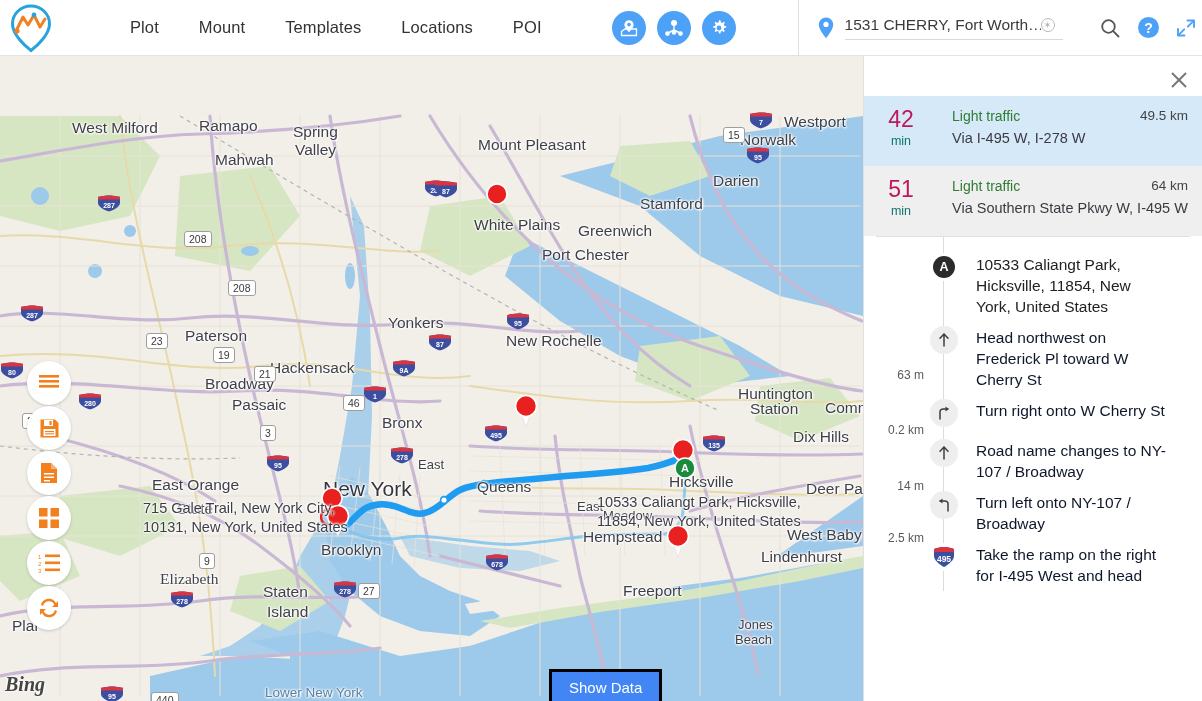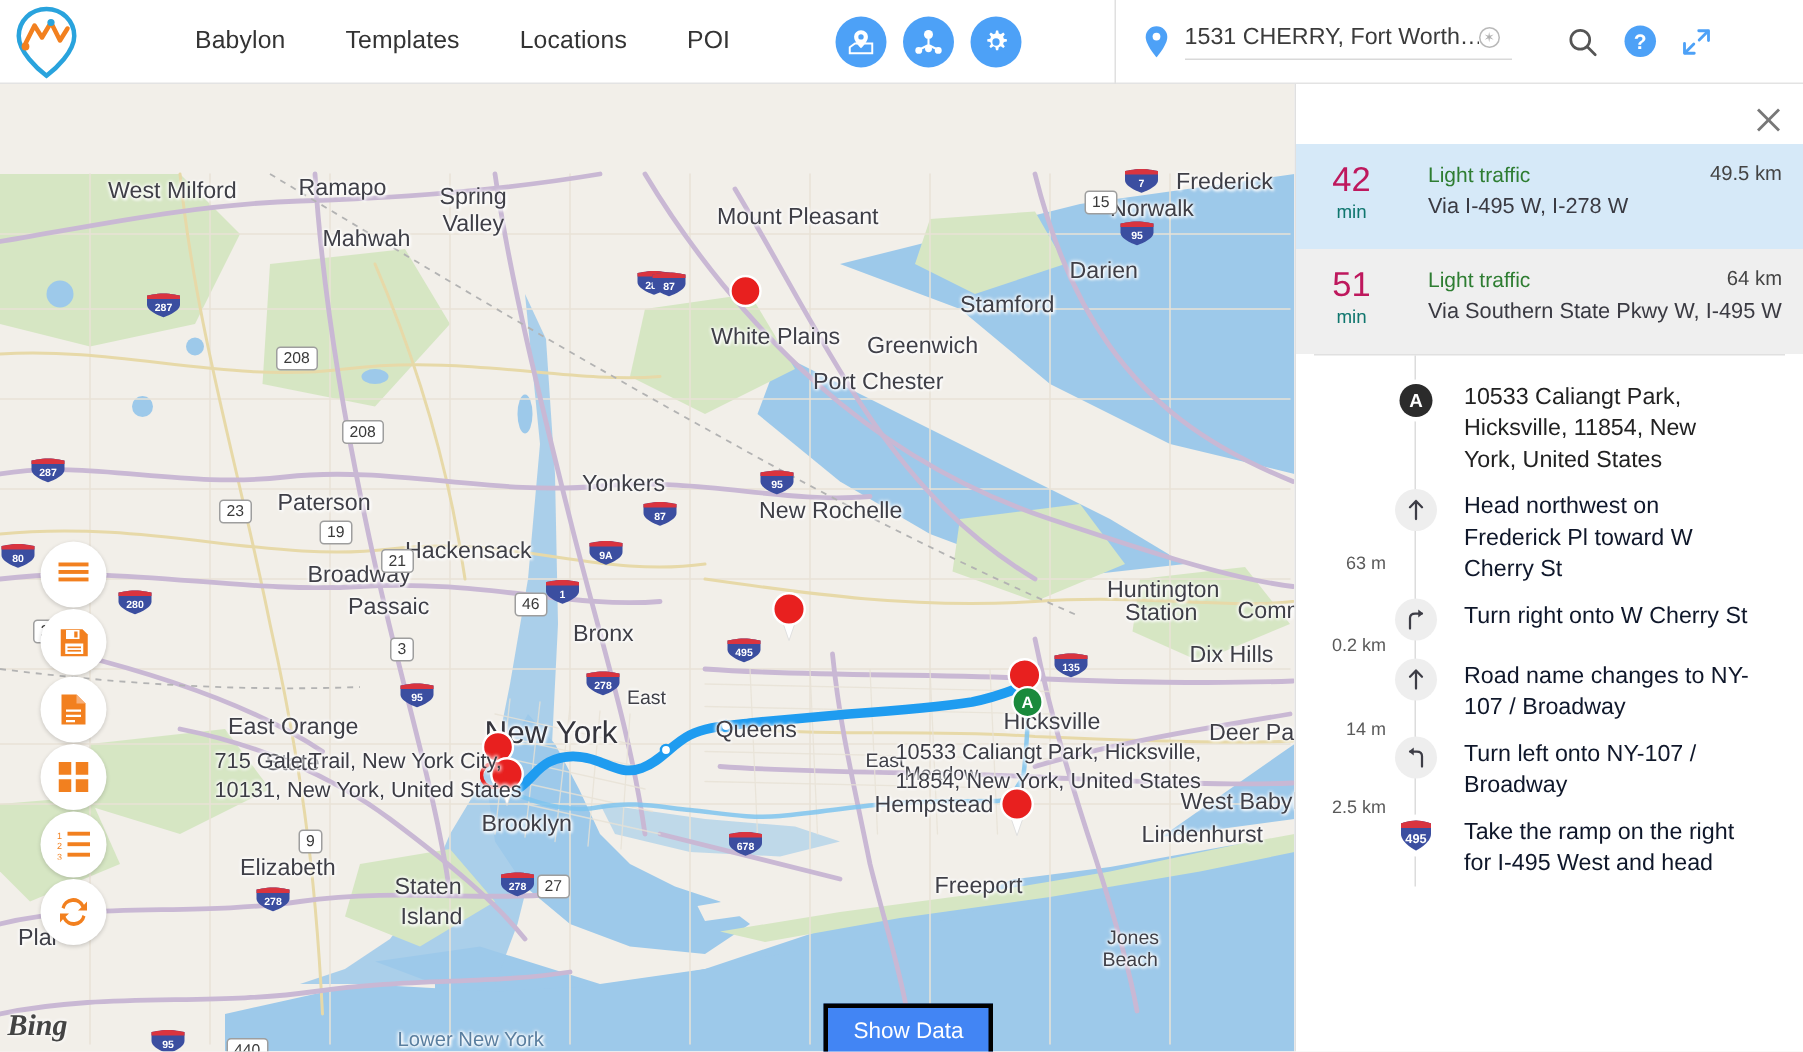--- a/index.html
+++ b/index.html
@@ -186,21 +186,22 @@
     <div id="logo">
       <svg width="44" height="50" viewBox="0 0 44 50">
         <path d="M22 3 C11.5 3 3.5 11 3.5 21 C3.5 31.5 16 43 22 47.5 C28 43 40.5 31.5 40.5 21 C40.5 11 32.5 3 22 3 Z" fill="none" stroke="#29a3dd" stroke-width="3"></path>
         <polyline points="8,26 14,14 19,22 25,12 31,24 36,16" fill="none" stroke="#f2801f" stroke-width="3" stroke-linejoin="round" stroke-linecap="round"></polyline>
         <circle cx="8" cy="28" r="2.6" fill="#f2801f"></circle>
         <circle cx="25" cy="12" r="2.4" fill="#29a3dd"></circle>
       </svg>
     </div>
 
     <nav id="mainnav">
-      <div class="navitem">Babylon</div>
+      <div class="navitem">Plot</div>
+      <div class="navitem">Mount</div>
       <div class="navitem">Templates</div>
       <div class="navitem">Locations</div>
       <div class="navitem">POI</div>
     </nav>
 
     <div id="headicons">
       <div class="hicon">
         <svg width="20" height="20" viewBox="0 0 20 20">
           <path d="M2.5 13.5 L6 11 L17.5 11 L17.5 17.5 L2.5 17.5 Z" fill="none" stroke="#fff" stroke-width="1.3"></path>
           <path d="M10 2.2 C7.4 2.2 5.4 4.2 5.4 6.7 C5.4 10 10 14.2 10 14.2 C10 14.2 14.6 10 14.6 6.7 C14.6 4.2 12.6 2.2 10 2.2 Z" fill="#fff"></path>
@@ -378,21 +379,21 @@
       <path d="M345,474 C360,480 380,486 400,482 C420,478 440,482 460,484 C480,486 500,490 520,488 C545,486 566,482 590,480 C616,478 645,478 665,478 C672,478 678,470 682,462 C684,452 685,430 686,408" fill="none" stroke="#7fc4ef" stroke-width="3" stroke-linecap="round" opacity=".85"></path>
     </svg>
 
     <div id="maplabels">
         <div class="mlabel lbl-md" style="left: 72px; top: 63px;">West Milford</div>
         <div class="mlabel lbl-md" style="left: 199px; top: 61px;">Ramapo</div>
         <div class="mlabel lbl-md" style="left: 293px; top: 67px;">Spring</div>
         <div class="mlabel lbl-md" style="left: 295px; top: 85px;">Valley</div>
         <div class="mlabel lbl-md" style="left: 215px; top: 95px;">Mahwah</div>
         <div class="mlabel lbl-md" style="left: 478px; top: 80px;">Mount Pleasant</div>
-        <div class="mlabel lbl-md" style="left: 784px; top: 57px;">Frederick</div>
+        <div class="mlabel lbl-md" style="left: 784px; top: 57px;">Westport</div>
         <div class="mlabel lbl-md" style="left: 740px; top: 75px;">Norwalk</div>
         <div class="mlabel lbl-md" style="left: 713px; top: 116px;">Darien</div>
         <div class="mlabel lbl-md" style="left: 640px; top: 139px;">Stamford</div>
         <div class="mlabel lbl-md" style="left: 578px; top: 166px;">Greenwich</div>
         <div class="mlabel lbl-md" style="left: 474px; top: 160px;">White Plains</div>
         <div class="mlabel lbl-md" style="left: 542px; top: 190px;">Port Chester</div>
         <div class="mlabel lbl-md" style="left: 388px; top: 258px;">Yonkers</div>
         <div class="mlabel lbl-md" style="left: 506px; top: 276px;">New Rochelle</div>
         <div class="mlabel lbl-md" style="left: 185px; top: 271px;">Paterson</div>
         <div class="mlabel lbl-md" style="left: 270px; top: 303px;">Hackensack</div>
@@ -410,21 +411,21 @@
         <div class="mlabel lbl-md" style="left: 806px; top: 424px;">Deer Park</div>
         <div class="mlabel lbl-md" style="left: 152px; top: 420px;">East Orange</div>
         <div class="mlabel lbl-md" style="left: 177px; top: 444px;">State</div>
         <div class="mlabel lbl-sm" style="left: 577px; top: 443px;">East</div>
         <div class="mlabel lbl-sm" style="left: 603px; top: 452px;">Meadow</div>
         <div class="mlabel lbl-md" style="left: 321px; top: 485px;">Brooklyn</div>
         <div class="mlabel lbl-md" style="left: 583px; top: 472px;">Hempstead</div>
         <div class="mlabel lbl-md" style="left: 787px; top: 470px;">West Babylon</div>
         <div class="mlabel lbl-md" style="left: 761px; top: 492px;">Lindenhurst</div>
         <div class="mlabel lbl-md" style="left: 623px; top: 526px;">Freeport</div>
-        <div class="mlabel lbl-md" style="left: 160px; top: 514px;">Elizabeth</div>
+        <div class="mlabel lbl-md" style="left: 160px; top: 514px; font-family: Liberation Serif, serif;">Elizabeth</div>
         <div class="mlabel lbl-md" style="left: 263px; top: 527px;">Staten</div>
         <div class="mlabel lbl-md" style="left: 267px; top: 547px;">Island</div>
         <div class="mlabel lbl-sm" style="left: 738px; top: 561px;">Jones</div>
         <div class="mlabel lbl-sm" style="left: 735px; top: 576px;">Beach</div>
         <div class="mlabel lbl-md" style="left: 12px; top: 561px;">Plai</div>
         <div class="mlabel lbl-wtr" style="left: 265px; top: 629px;">Lower New York</div>
         <div class="mlabel lbl-wtr" style="left: 100px; top: 644px;">Raritan</div>
       </div>
     <div id="mapshields">
         <div class="shield" style="left: 184px; top: 175px;">208</div>

